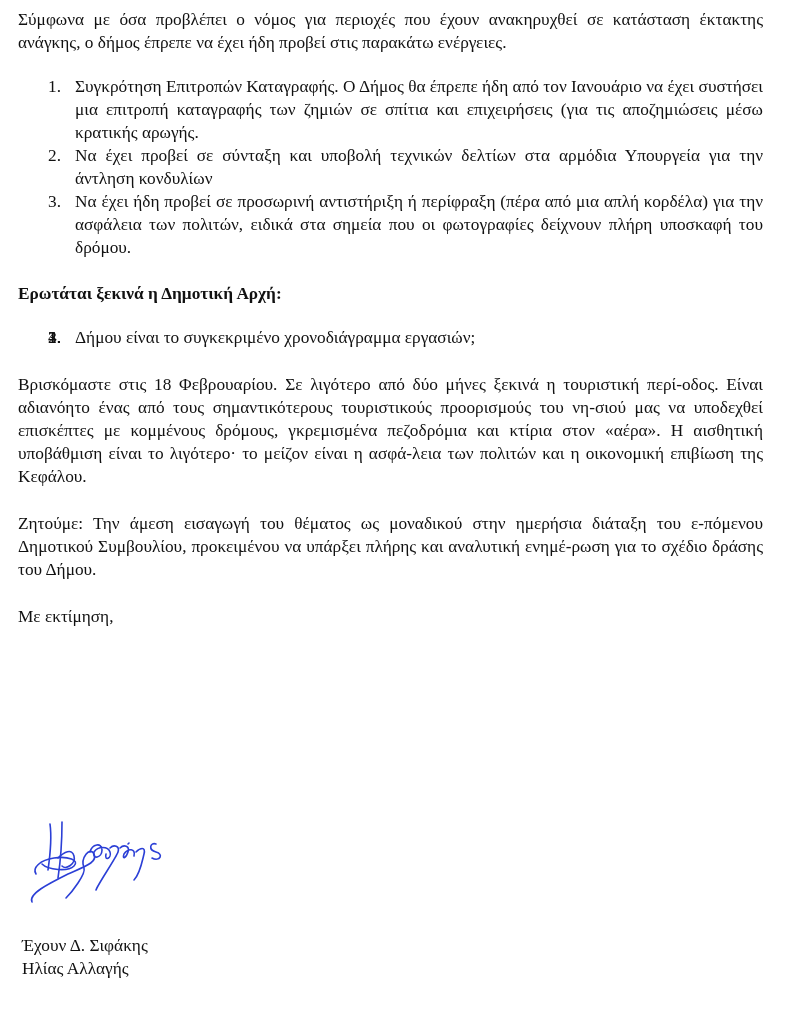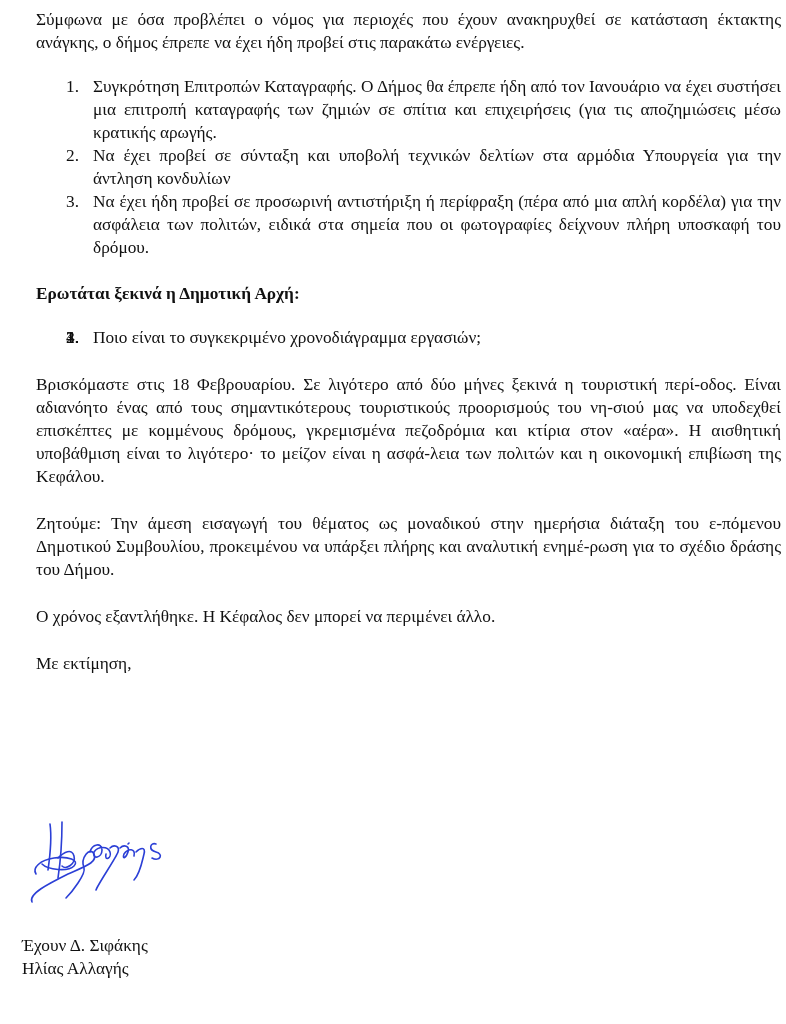--- a/index.html
+++ b/index.html
@@ -1,20 +1,20 @@
 <!DOCTYPE html>
 <html><head>
 <meta charset="utf-8">
 <style>
   html, body { margin: 0; padding: 0; background: #ffffff; }
   body {
     width: 786px; height: 1024px; overflow: hidden; position: relative;
     font-family: "Liberation Serif", serif; color: #111111; font-size: 17.3px;
   }
-  .page { position: absolute; left: 36px; top: 8px; width: 745px; }
+  .page { position: absolute; left: 18px; top: 8px; width: 745px; }
   p { margin: 0; line-height: 23px; text-align: justify; }
   .intro { margin-bottom: 21px; }
   ol { margin: 0; padding: 0; list-style: none; }
   ol li { position: relative; padding-left: 57px; line-height: 23px; text-align: justify; }
   ol li .num { position: absolute; left: 30px; top: 0; }
   .list1 { margin-bottom: 23px; }
   .heading { font-weight: bold; margin-bottom: 21px; }
   .list2 { margin-bottom: 24px; }
   .para { margin-bottom: 24px; }
   .b { font-weight: normal; }
@@ -33,28 +33,27 @@
     <li><span class="num">2.</span><span>Να έχει προβεί σε σύνταξη και υποβολή τεχνικών δελτίων στα αρμόδια Υπουργεία για την άντληση κονδυλίων</span></li>
     <li><span class="num">3.</span><span>Να έχει ήδη προβεί σε προσωρινή αντιστήριξη ή περίφραξη (πέρα από μια απλή κορδέλα) για την ασφάλεια των πολιτών, ειδικά στα σημεία που οι φωτογραφίες δείχνουν πλήρη υποσκαφή του δρόμου.</span></li>
   </ol>
 
   <p class="heading">Ερωτάται ξεκινά  η Δημοτική Αρχή:</p>
 
   <ol class="list2">
     <li><span class="num">1.</span></li>
     <li><span class="num">2.</span></li>
     <li><span class="num">3.</span></li>
-    <li><span class="num">4.</span><span>Ποιο είναι το συγκεκριμένο χρονοδιάγραμμα εργασιών;</span></li>
+    <li><span class="num">4.</span><span>Δήμου είναι το συγκεκριμένο χρονοδιάγραμμα εργασιών;</span></li>
   </ol>
 
   <p class="para">Βρισκόμαστε στις 18 Φεβρουαρίου. Σε λιγότερο από δύο μήνες ξεκινά η τουριστική περί-οδος. Είναι αδιανόητο ένας από τους σημαντικότερους τουριστικούς προορισμούς του νη-σιού μας να υποδεχθεί επισκέπτες με κομμένους δρόμους, γκρεμισμένα πεζοδρόμια και κτίρια στον «αέρα». Η αισθητική υποβάθμιση είναι το λιγότερο· το μείζον είναι η ασφά-λεια των πολιτών και η οικονομική επιβίωση της Κεφάλου.</p>
 
   <p class="para"><span class="b">Ζητούμε:</span><span> Την άμεση εισαγωγή του θέματος ως μοναδικού στην ημερήσια διάταξη του ε-πόμενου Δημοτικού Συμβουλίου, προκειμένου να υπάρξει πλήρης και αναλυτική ενημέ-ρωση για το σχέδιο δράσης του Δήμου.</span></p>
 
-  <p class="para">Ο χρόνος εξαντλήθηκε. Η Κέφαλος δεν μπορεί να περιμένει άλλο.</p>
 
   <p class="sign-off">Με εκτίμηση,</p>
 </div>
 
 <svg class="signature" viewBox="0 0 150 88" fill="none" stroke="#2b3fd6" stroke-width="1.6" stroke-linecap="round" stroke-linejoin="round">
   <path d="M22 6 C24 20 22 38 20 52"></path>
   <path d="M34 4 C34 22 33 40 30 60"></path>
   <path d="M8 56 C4 50 12 42 26 40 C40 38 52 42 46 48 C40 54 20 52 14 46"></path>
   <path d="M30 40 C36 34 44 30 46 38 C48 46 38 52 34 48"></path>
   <path d="M4 84 C0 76 20 66 40 56 C58 48 70 44 66 36 C62 28 52 40 56 50 C58 56 44 74 38 80"></path>

